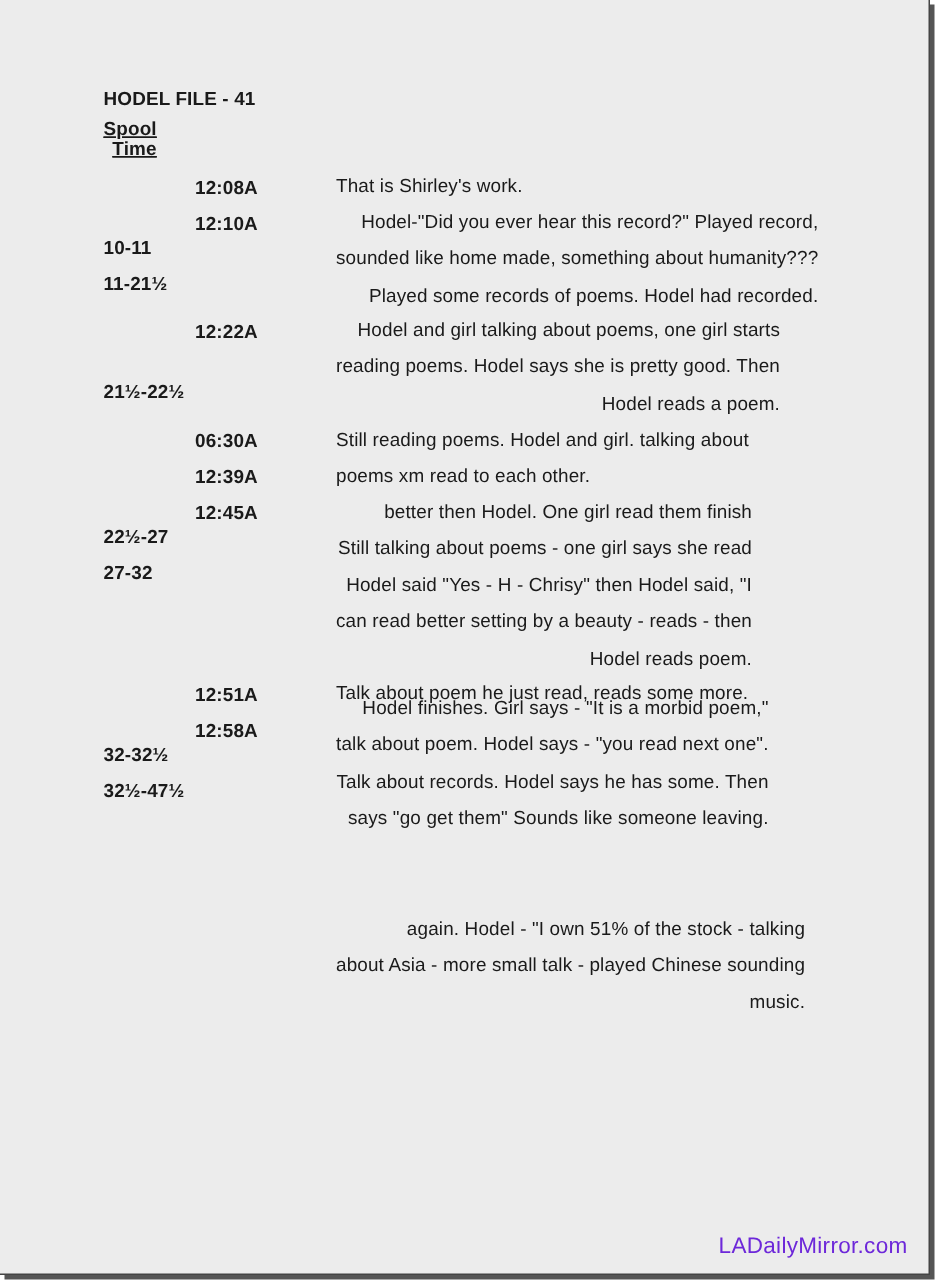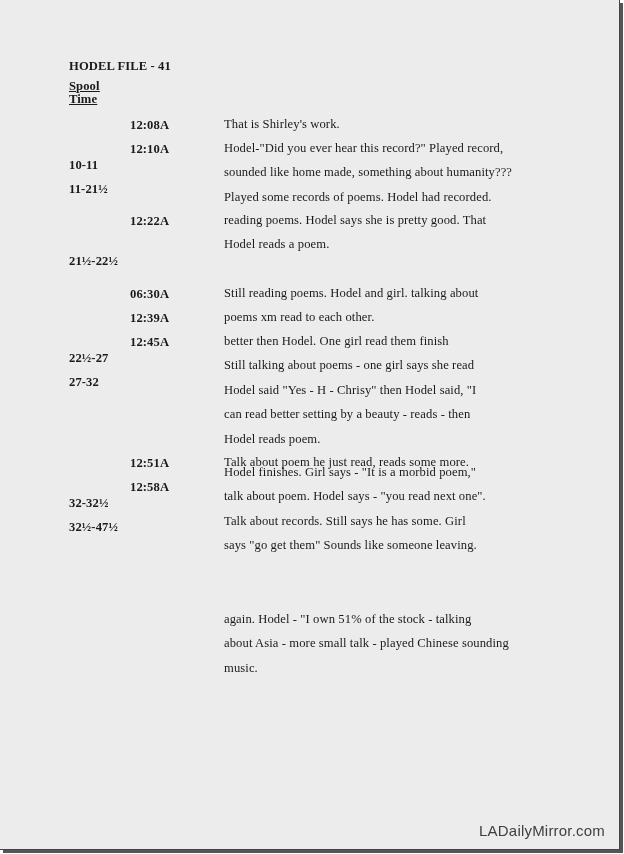--- a/index.html
+++ b/index.html
@@ -18,41 +18,42 @@
       left: 0;
       top: 0;
       width: 619px;
       height: 849px;
       background: #ececec;
       box-shadow: 3px 3px 0 #555555;
       border-right: 1px solid #444;
       border-bottom: 1px solid #444;
     }
     .tw {
-      font-family: Liberation Serif, serif;
+      font-family: Liberation Sans, sans-serif;
       font-size: 12.6px;
       color: #1a1a1a;
       letter-spacing: 0.1px;
       white-space: nowrap;
       position: absolute;
+      text-align: right;
     }
     .header-title { left: 69px; top: 59px; }
     .col-head { left: 69px; top: 80px; line-height: 13px; text-decoration: underline; }
     .col-head div { text-decoration: underline; }
     .row-spool { position: absolute; left: 69px; margin-top: 40px; }
     .row-time { position: absolute; left: 130px; }
     .row-text { position: absolute; left: 224px; line-height: 24.4px; }
     .row-text div { height: 24.4px; }
     .watermark {
       position: absolute;
       right: 14px;
       bottom: 10px;
       font-family: "Liberation Sans", "DejaVu Sans", sans-serif;
       font-size: 15px;
-      color: #404040;
+      color: #6d28d9;
       letter-spacing: 0.2px;
     }
     .bold { font-weight: bold; }
   </style>
 </head>
 <body>
 
 <div class="page">
   <div class="tw header-title bold">HODEL FILE - 41</div>
   <div class="tw col-head bold">
@@ -69,21 +70,22 @@
       <div class="tw row-spool bold" style="top: 142px;">11-21½</div>
       <div class="tw row-time bold" style="top: 142px;">12:10A</div>
       <div class="tw row-text" style="top: 136px;">
         <div>Hodel-"Did you ever hear this record?"  Played record,</div>
         <div>sounded like home made, something about humanity???</div>
         <div>Played some records of poems.  Hodel had recorded.</div>
       </div>
       <div class="tw row-spool bold" style="top: 214px;">21½-22½</div>
       <div class="tw row-time bold" style="top: 214px;">12:22A</div>
       <div class="tw row-text" style="top: 208px;">
-        <div>reading poems.  Hodel says she is pretty good.  That</div>
+        <div>Hodel and girl talking about poems, one girl starts</div>
+        <div>reading poems.  Hodel says she is pretty good.  Then</div>
         <div>Hodel reads a poem.</div>
       </div>
       <div class="tw row-spool bold" style="top: 287px;"></div>
       <div class="tw row-time bold" style="top: 287px;">06:30A</div>
       <div class="tw row-text" style="top: 281px;">
         <div>Still reading poems.  Hodel and girl. talking about</div>
       </div>
       <div class="tw row-spool bold" style="top: 311px;">22½-27</div>
       <div class="tw row-time bold" style="top: 311px;">12:39A</div>
       <div class="tw row-text" style="top: 305px;">
@@ -101,21 +103,21 @@
       <div class="tw row-spool bold" style="top: 456px;">32-32½</div>
       <div class="tw row-time bold" style="top: 456px;">12:51A</div>
       <div class="tw row-text" style="top: 450px;">
         <div>Talk about poem he just read, reads some more.</div>
       </div>
       <div class="tw row-spool bold" style="top: 480px;">32½-47½</div>
       <div class="tw row-time bold" style="top: 480px;">12:58A</div>
       <div class="tw row-text" style="top: 460px;">
         <div>Hodel finishes.  Girl says - "It is a morbid poem,"</div>
         <div>talk about poem.  Hodel says - "you read next one".</div>
-        <div>Talk about records.  Still says he has some.  Girl</div>
+        <div>Talk about records.  Hodel says he has some.  Then</div>
         <div>says "go get them"  Sounds like someone leaving.</div>
       </div>
       <div class="tw row-spool bold" style="top: 613px;"></div>
       <div class="tw row-time bold" style="top: 613px;"></div>
       <div class="tw row-text" style="top: 607px;">
         <div>again.  Hodel - "I own 51% of the stock - talking</div>
         <div>about Asia - more small talk - played Chinese sounding</div>
         <div>music.</div>
       </div>
     </div>

